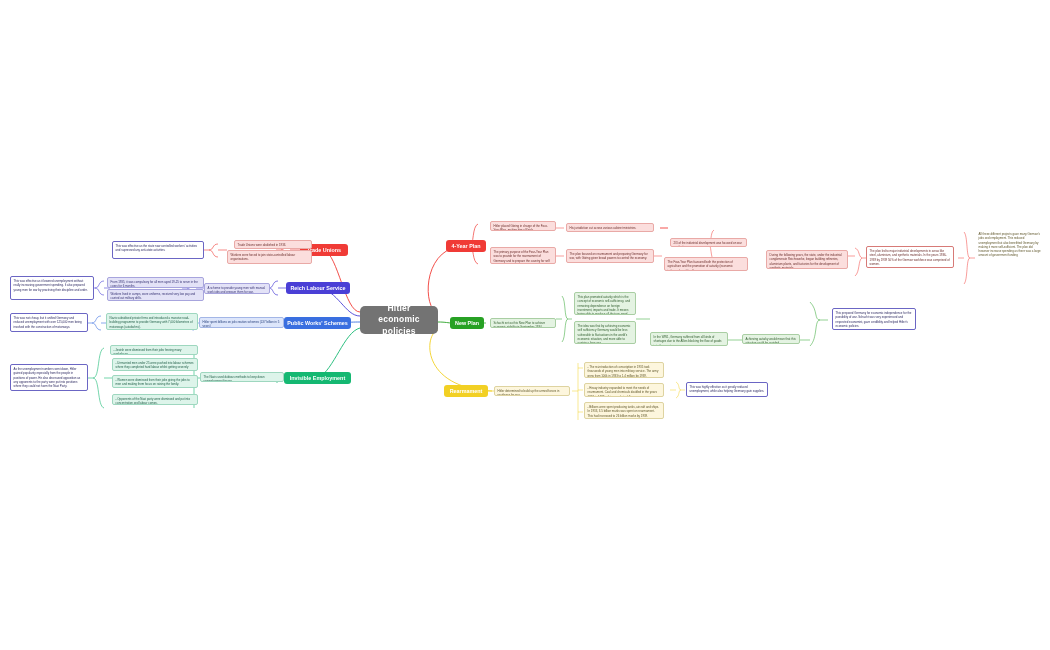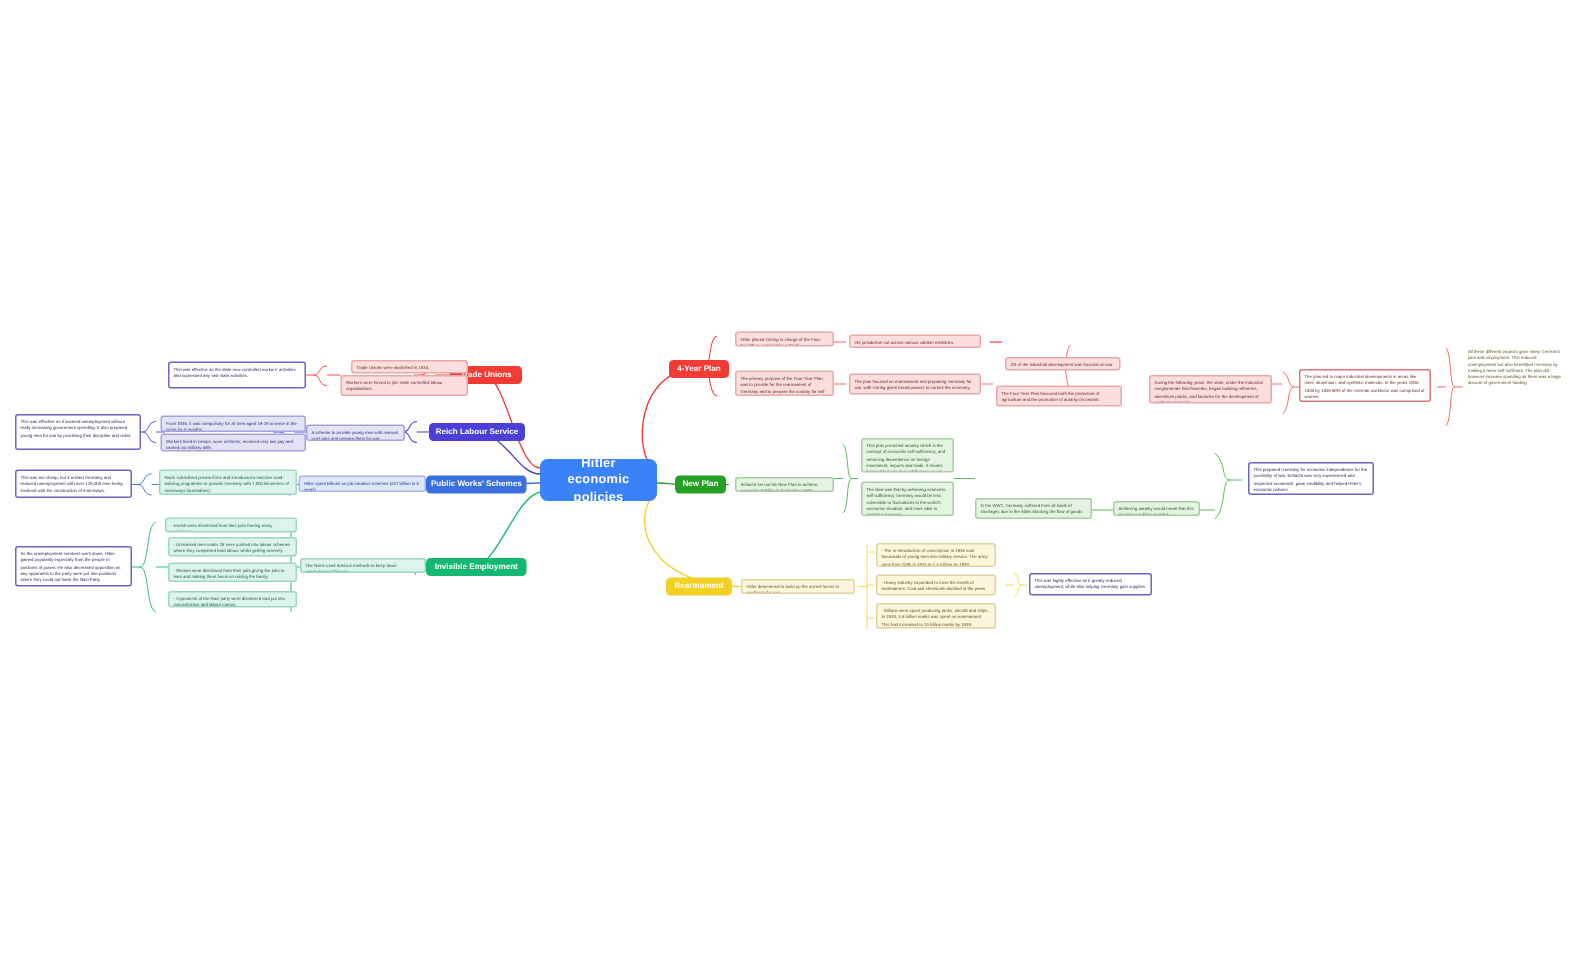--- a/index.html
+++ b/index.html
@@ -10,21 +10,21 @@
     overflow:hidden;
     position:relative;
   }
   #canvas{position:absolute;left:0;top:0;width:1050px;height:650px;}
   svg.links{position:absolute;left:0;top:0;width:1050px;height:650px;pointer-events:none;}
 
   .node{position:absolute;box-sizing:border-box;}
 
   
   .root{
-    background:#3b82f6;color:#ffffff;
+    background:#737373;color:#ffffff;
     border-radius:5px;
     font-size:8.5px;font-weight:bold;
     display:flex;align-items:center;justify-content:center;
     text-align:center;line-height:1.35;
     padding:4px 6px;
     letter-spacing:.2px;
   }
 
   
   .pill{

